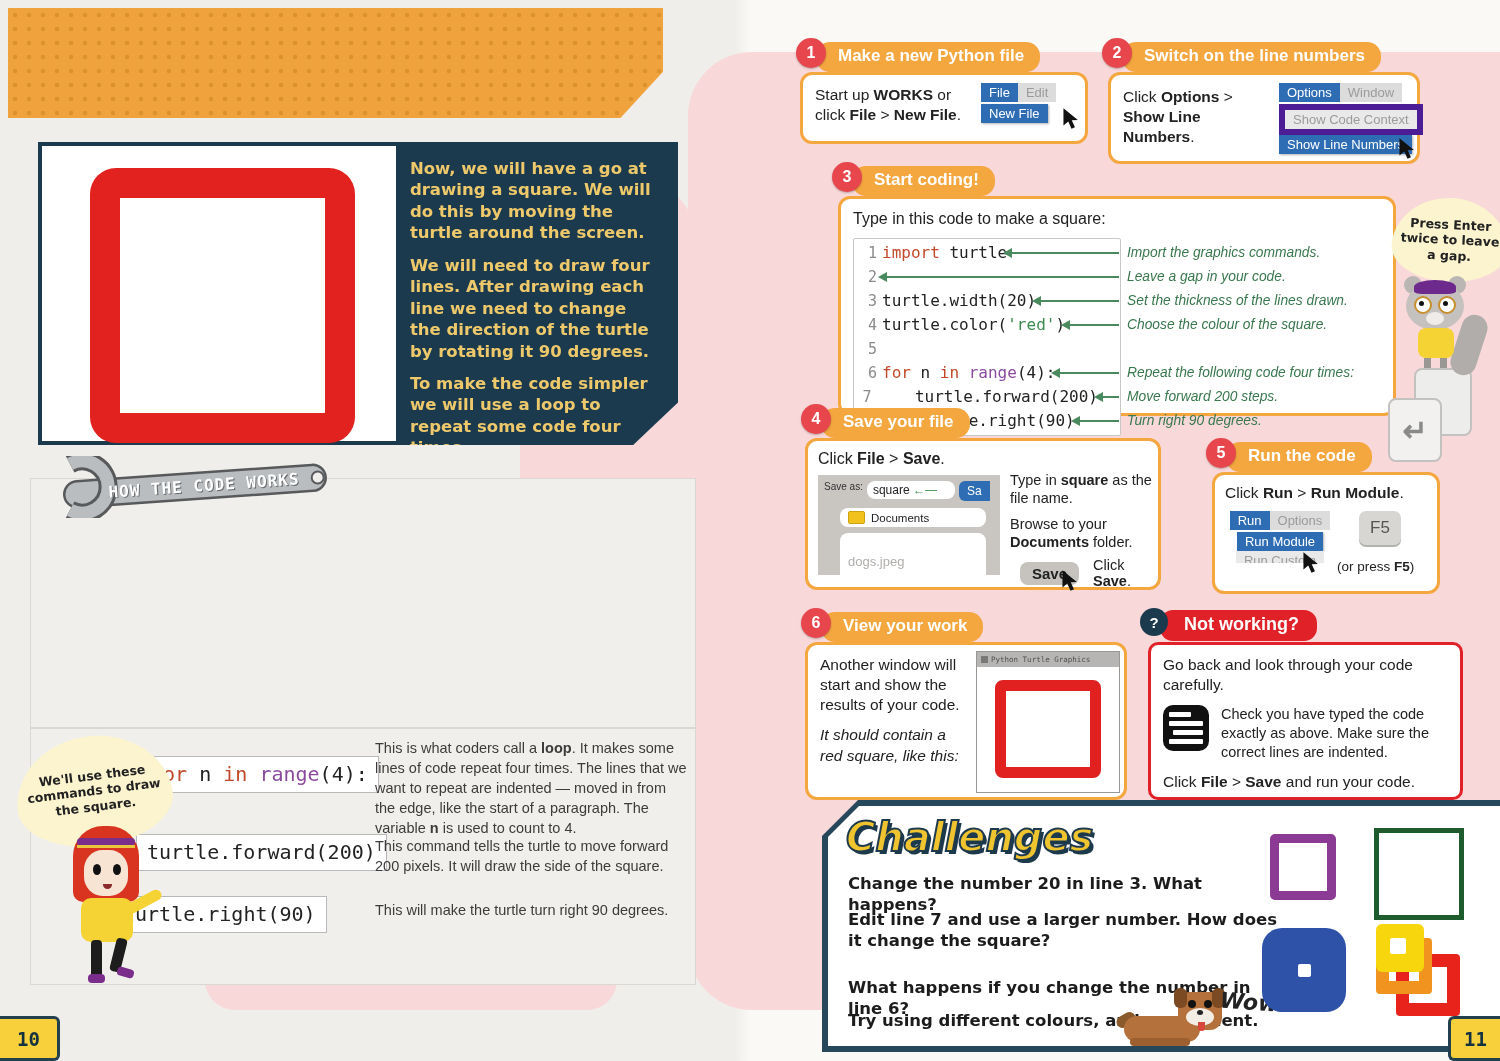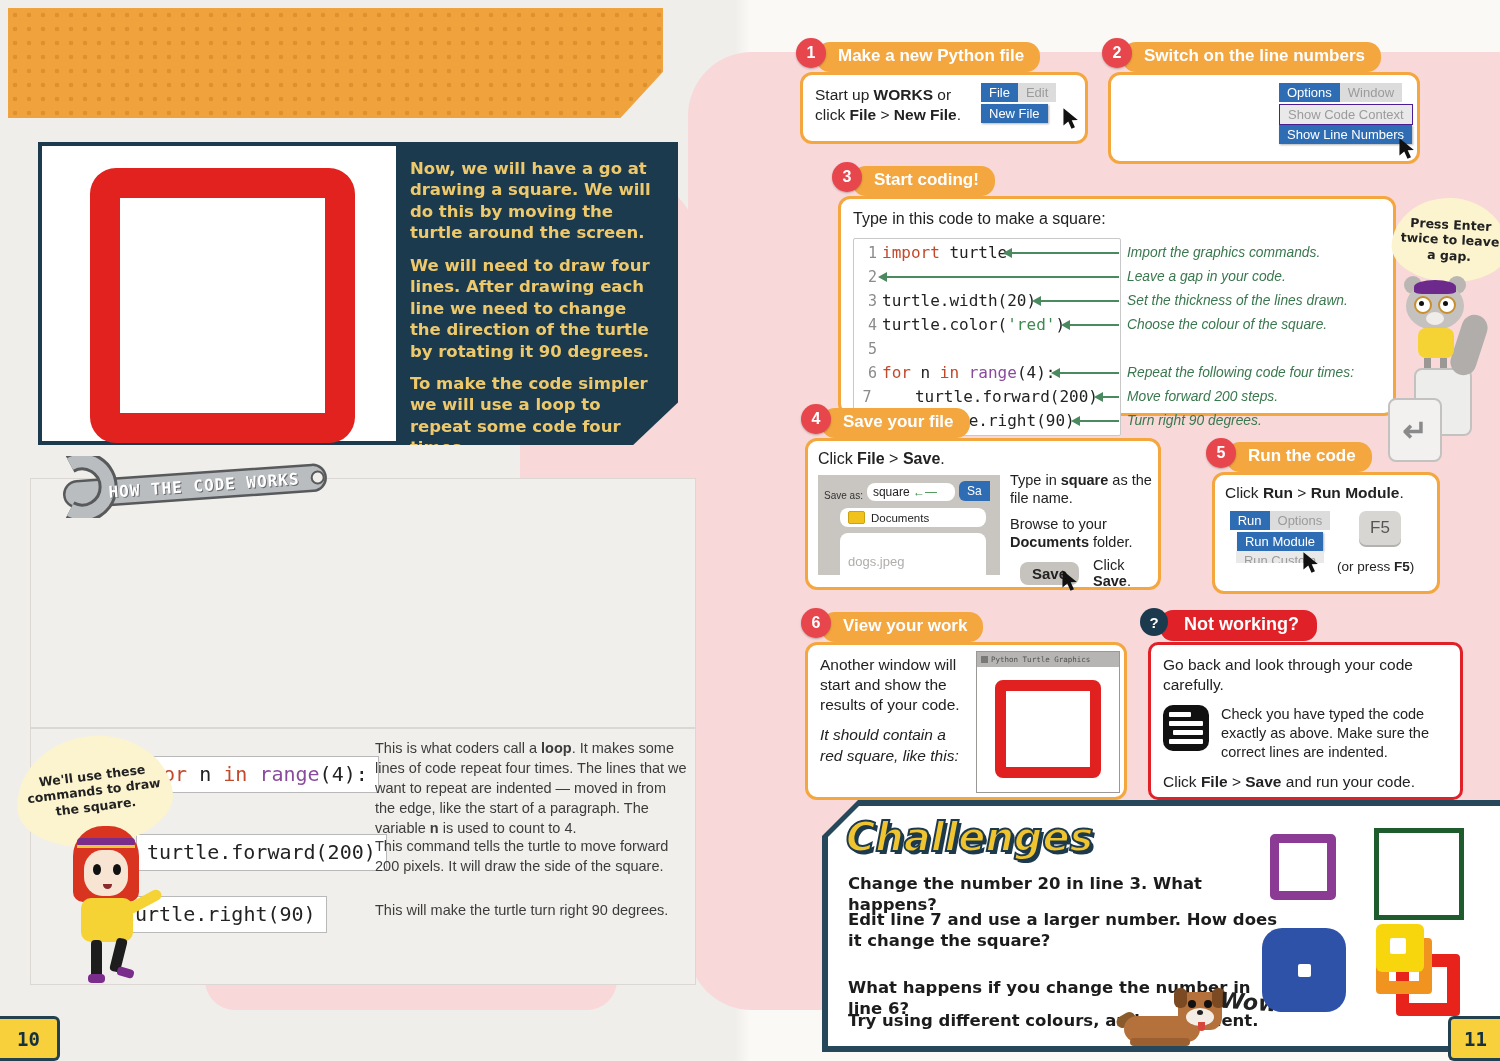--- a/index.html
+++ b/index.html
@@ -215,25 +215,26 @@
         </svg>
     </div>
   </div>
 
   <div class="step" style="left:1108px;top:70px;width:312px;">
     <div class="snum" style="left:-6px;top:-32px;">
         <span>2</span>
       </div>
     <div class="shead" style="left:14px;top:-28px;"><span>Switch on the line numbers</span></div>
     <div class="sbody" style="left:0;top:2px;width:312px;height:92px;padding:10px;">
+      <div class="smalltext" style="position:absolute;left:12px;top:12px;width:150px;"><span>Click </span><b>Options</b><span> &gt; </span><b>Show Line Numbers</b><span>.</span></div>
       <div class="abs" style="left:168px;top:8px;width:138px;">
         <div style="background:#dcdcdc;display:inline-block;">
           <span class="chip blue">Options</span><span class="chip gray">Window</span>
         </div>
-        <div style="margin-top:2px;"><span class="chip litegray" style="border:1px solid #4c1d95;">Show Code Context</span></div>
+        <div style="margin-top:2px;"><span class="chip litegray" style="border:6px solid #4c1d95;">Show Code Context</span></div>
         <div><span class="chip blue" style="box-shadow:1px 1px 2px rgba(0,0,0,.3);">Show Line Numbers</span></div>
       </div>
       <svg class="cur" viewBox="0 0 18 20" style="left:286px;top:62px;">
           <path d="M2 1 L2 16 L6.2 12.6 L9 19 L12 17.7 L9.2 11.6 L14.5 11.3 Z"></path>
         </svg>
     </div>
   </div>
 
   <div class="step" style="left:838px;top:186px;width:558px;">
     <div class="snum" style="left:-6px;top:-24px;">
@@ -320,21 +321,21 @@
   </div>
 
   <div class="step" style="left:805px;top:428px;width:356px;">
     <div class="snum" style="left:-4px;top:-24px;">
         <span>4</span>
       </div>
     <div class="shead" style="left:16px;top:-20px;"><span>Save your file</span></div>
     <div class="sbody" style="left:0;top:10px;width:356px;height:152px;padding:8px 10px;">
       <div class="smalltext" style="font-size:16px;"><span>Click </span><b>File</b><span> &gt; </span><b>Save</b><span>.</span></div>
       <div class="abs" style="left:10px;top:34px;width:182px;height:100px;background:#c9c6c2;padding:6px 0 0 6px;box-sizing:border-box;overflow:hidden;">
-        <div style="display:flex;align-items:flex-end;">
+        <div style="display:flex;align-items:flex-start;">
           <span style="font-size:10px;color:#333;margin-right:4px;">Save as:</span>
           <span style="background:#fff;border-radius:8px;font-size:12px;padding:2px 6px;width:76px;display:inline-block;">
             <span>square</span> <span style="color:#3f8f4f;">←—</span>
           </span>
           <span style="background:#2e6db4;color:#fff;font-size:12px;padding:3px 8px;border-radius:6px 0 0 6px;margin-left:4px;">Sa</span>
         </div>
         <div style="background:#fff;border-radius:8px;width:130px;margin:7px 0 0 16px;padding:3px 8px;font-size:11.5px;display:flex;align-items:center;">
           <span style="width:15px;height:11px;background:#f2c21c;border:1px solid #caa10e;border-radius:2px;margin-right:6px;display:inline-block;"></span>
           <span>Documents</span>
         </div>

